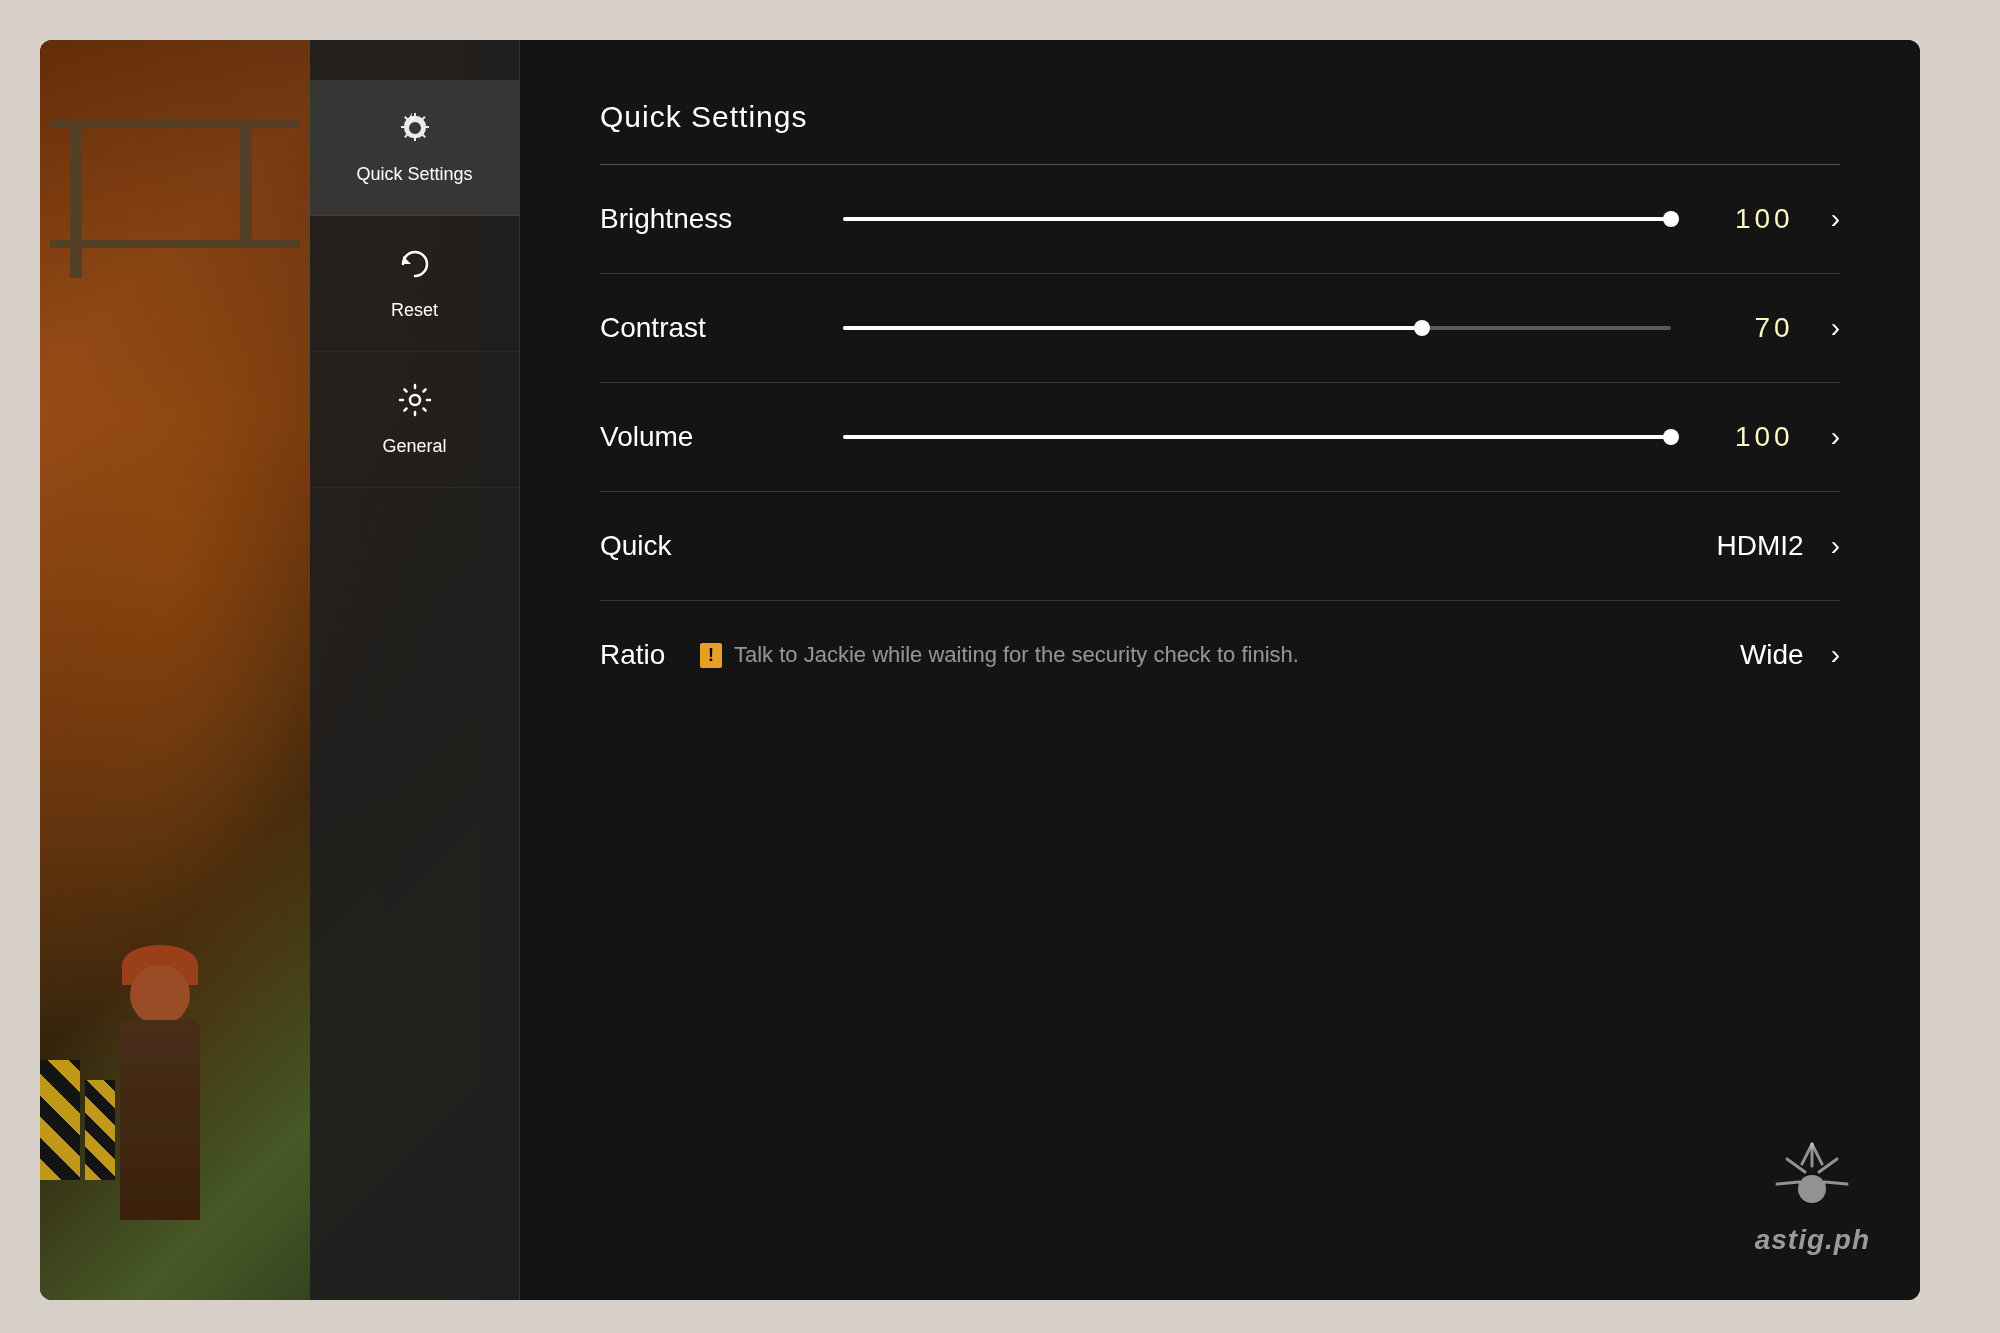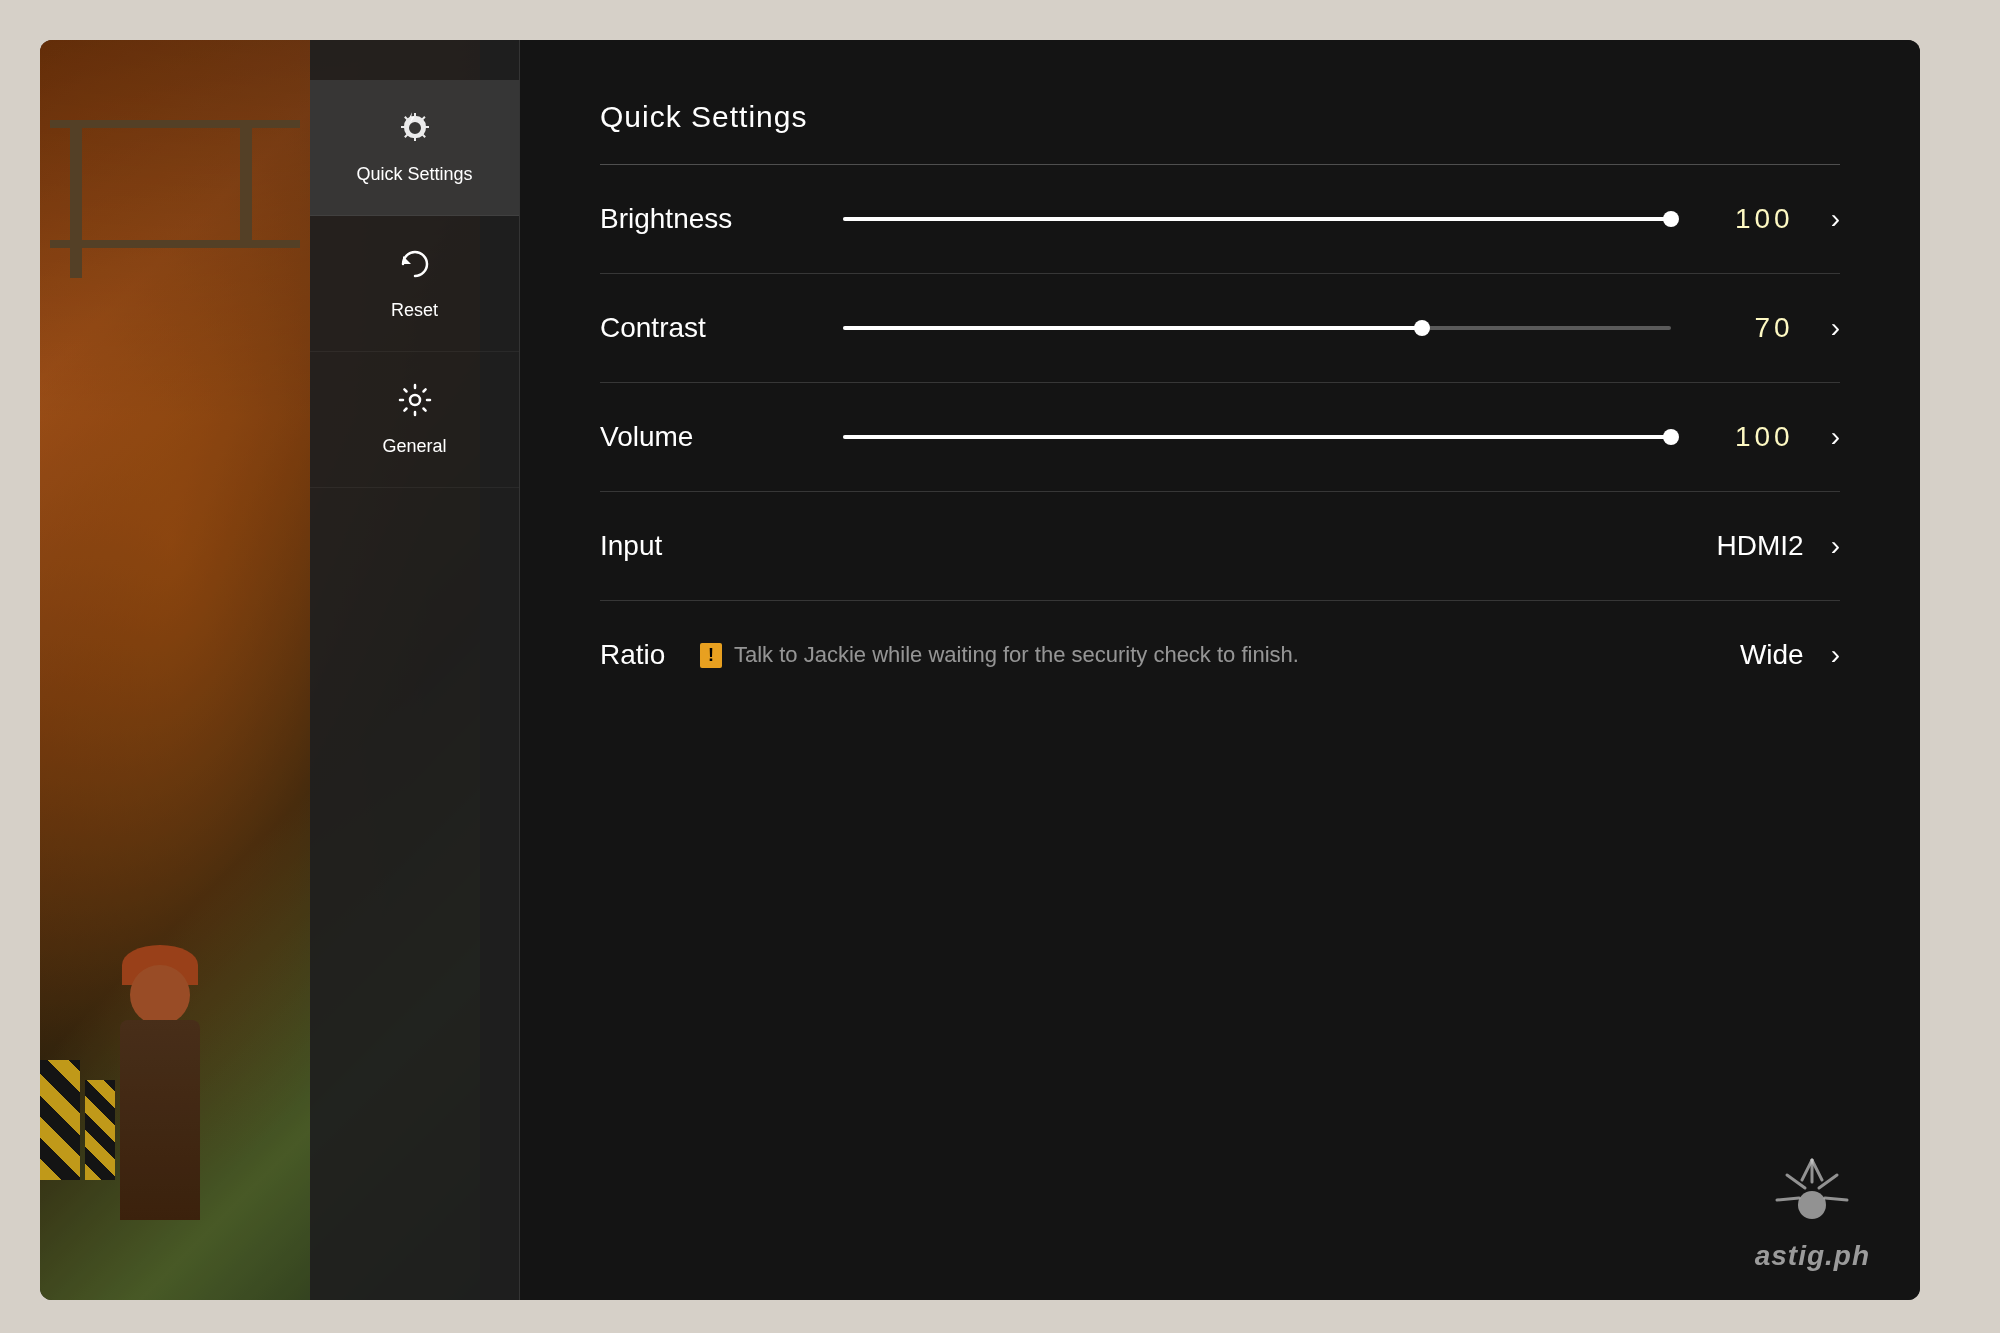--- a/index.html
+++ b/index.html
@@ -394,39 +394,39 @@
         <div class="slider-track">
           <div class="slider-fill" style="width: 100%"></div>
           <div class="slider-dot" style="right: -8px"></div>
         </div>
       </div>
       <span class="setting-value">100</span>
       <span class="chevron-icon">›</span>
     </div>
 
     <div class="setting-row">
-      <span class="setting-name">Input</span>
+      <span class="setting-name">Quick</span>
       <span class="setting-value-text">HDMI2</span>
       <span class="chevron-icon">›</span>
     </div>
 
     <div class="setting-row" style="border-bottom: none; position: relative; overflow: hidden;">
       <span class="setting-name">Ratio</span>
 
       <div style="position: absolute; left: 100px; right: 120px; top: 50%; transform: translateY(-50%); font-size: 22px; color: rgba(255,255,255,0.55); display: flex; gap: 12px; align-items: center;">
         <span style="background: #e8a020; color:#000; padding: 2px 8px; font-size: 18px; font-weight: bold; border-radius: 2px;">!</span>
         <span>Talk to Jackie while waiting for the security check to finish.</span>
       </div>
       <span class="setting-value-text">Wide</span>
       <span class="chevron-icon">›</span>
     </div>
 
   </div>
 
-  <div style="position: absolute; bottom: 28px; right: 50px; display: flex; flex-direction: column; align-items: center;">
+  <div style="position: absolute; bottom: 44px; right: 50px; display: flex; flex-direction: column; align-items: center;">
 
     <svg width="90" height="90" viewBox="0 0 90 90">
 
       <line x1="45" y1="10" x2="35" y2="30" stroke="rgba(200,200,200,0.7)" stroke-width="3" stroke-linecap="round"></line>
       <line x1="45" y1="10" x2="45" y2="32" stroke="rgba(200,200,200,0.7)" stroke-width="3" stroke-linecap="round"></line>
       <line x1="45" y1="10" x2="55" y2="30" stroke="rgba(200,200,200,0.7)" stroke-width="3" stroke-linecap="round"></line>
       <line x1="20" y1="25" x2="38" y2="38" stroke="rgba(200,200,200,0.7)" stroke-width="3" stroke-linecap="round"></line>
       <line x1="70" y1="25" x2="52" y2="38" stroke="rgba(200,200,200,0.7)" stroke-width="3" stroke-linecap="round"></line>
       <line x1="10" y1="50" x2="32" y2="48" stroke="rgba(200,200,200,0.7)" stroke-width="3" stroke-linecap="round"></line>
       <line x1="80" y1="50" x2="58" y2="48" stroke="rgba(200,200,200,0.7)" stroke-width="3" stroke-linecap="round"></line>

